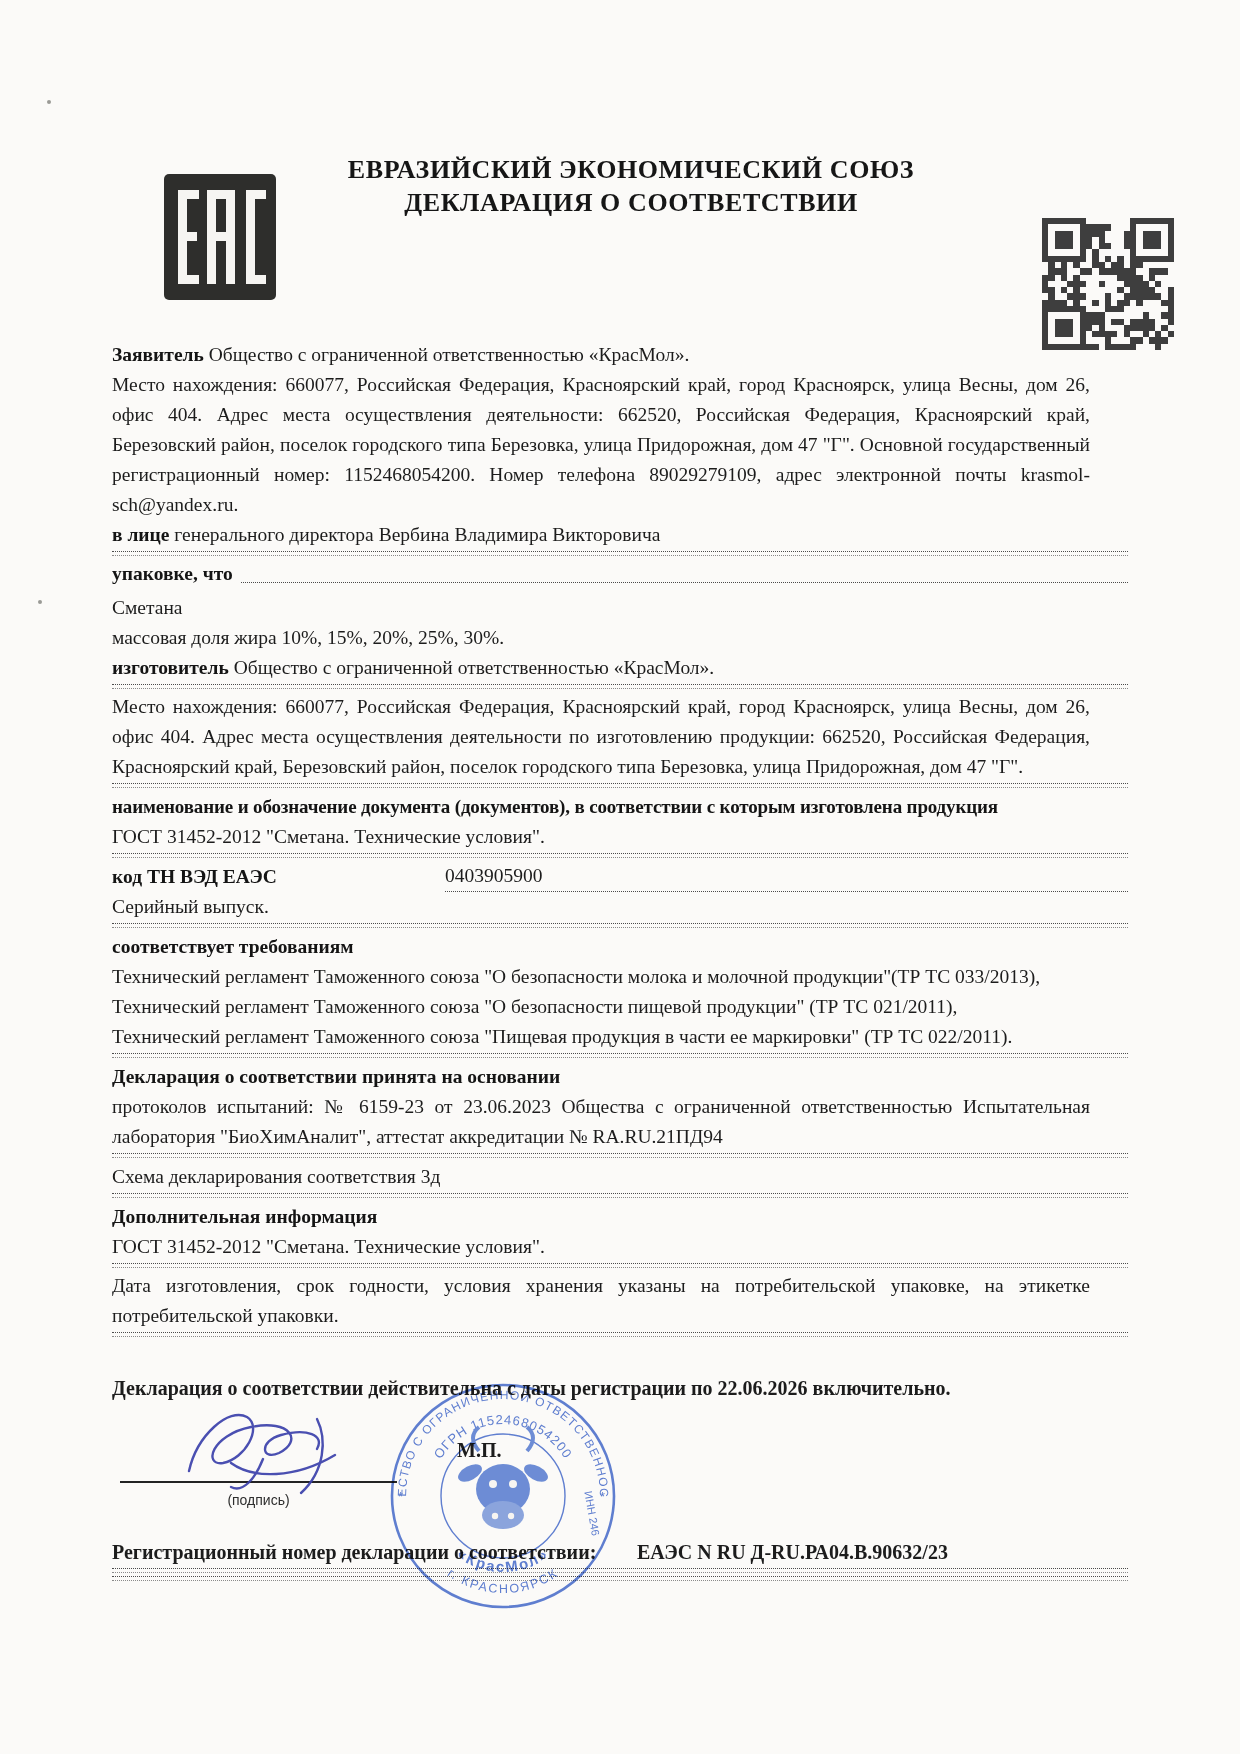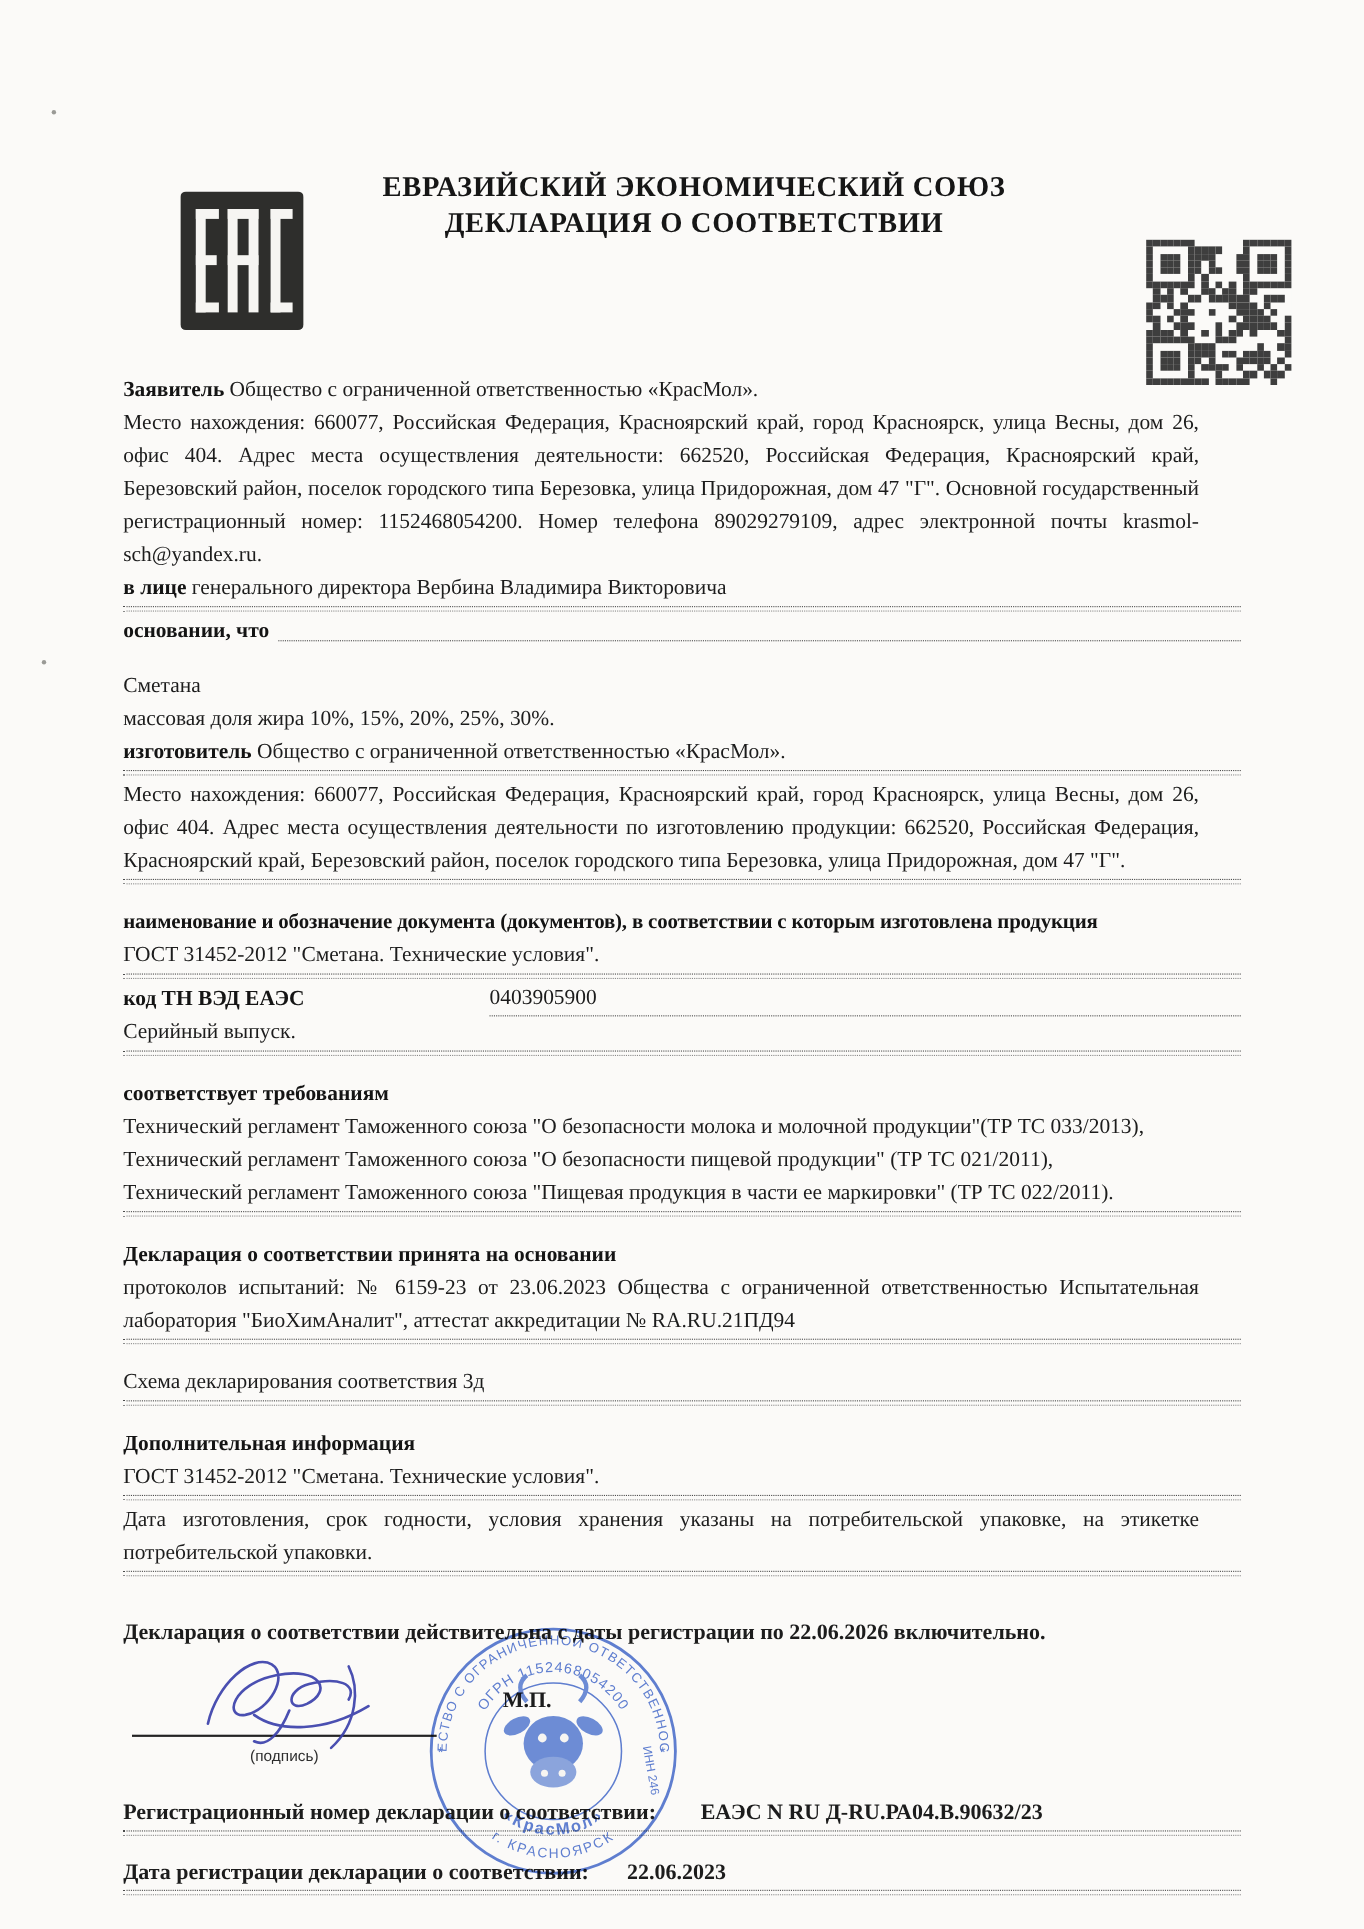--- a/index.html
+++ b/index.html
@@ -28,21 +28,21 @@
   .bd{font-size:19.5px;line-height:30px;}
   p{margin:0;}
   .just{text-align:justify;}
   b,.b{font-weight:700;color:#141414;}
   .rl{height:3px;border-top:1px dotted #4b4b4b;border-bottom:1px dotted #8a8a8a;
       margin:1px -38px 3px 0;}
   .row{display:flex;align-items:flex-end;}
   .fill{flex:1;border-bottom:1px dotted #4b4b4b;margin:0 -38px 6px 8px;height:1px;}
   .code-col{width:333px;flex:0 0 333px;}
   .uline{border-bottom:1px dotted #4b4b4b;}
-  .mt4{margin-top:20px;}
+  .mt4{margin-top:4px;}
   .one-line{font-size:19px;letter-spacing:-.15px;white-space:nowrap;}
 
   
   .validity{margin-top:36px;font-weight:700;font-size:20px;}
   .sign-area{position:relative;height:108px;margin-top:8px;}
   .sig-line{position:absolute;left:8px;top:70px;width:277px;border-bottom:2px solid #232323;}
   .sig-caption{position:absolute;left:8px;top:74px;width:277px;text-align:center;
       font-family:"Liberation Sans","DejaVu Sans",sans-serif;font-size:14px;color:#2e2e2e;}
   .mp{position:absolute;left:345px;top:24px;font-weight:700;font-size:20px;}
   .fio-wrap{position:absolute;left:418px;top:10px;width:562px;}
@@ -540,21 +540,21 @@
 
     <div class="bd">
 
       <p><b>Заявитель</b> <span>Общество с ограниченной ответственностью «КрасМол».</span></p>
       <p class="just">Место нахождения: 660077, Российская Федерация, Красноярский край, город Красноярск, улица Весны, дом 26, офис 404. Адрес места осуществления деятельности: 662520, Российская Федерация, Красноярский край, Березовский район, поселок городского типа Березовка, улица Придорожная, дом 47 "Г". Основной государственный регистрационный номер: 1152468054200. Номер телефона 89029279109, адрес электронной почты krasmol-sch@yandex.ru.</p>
 
       <p><b>в лице</b> <span>генерального директора Вербина Владимира Викторовича</span></p>
       <div class="rl"></div>
 
       <div class="row">
-        <b>основании, что</b>
+        <b>упаковке, что</b>
         <span class="fill"></span>
       </div>
 
       <p class="mt4">Сметана</p>
       <p>массовая доля жира 10%, 15%, 20%, 25%, 30%.</p>
 
       <p><b>изготовитель</b> <span>Общество с ограниченной ответственностью «КрасМол».</span></p>
       <div class="rl"></div>
 
       <p class="just">Место нахождения: 660077, Российская Федерация, Красноярский край, город Красноярск, улица Весны, дом 26, офис 404. Адрес места осуществления деятельности по изготовлению продукции: 662520, Российская Федерация, Красноярский край, Березовский район, поселок городского типа Березовка, улица Придорожная, дом 47 "Г".</p>
@@ -644,21 +644,17 @@
           </g>
         </svg>
       </div>
 
       <div class="regrow">
         <span class="lab">Регистрационный номер декларации о соответствии:</span>
         <span class="val">ЕАЭС N RU Д-RU.РА04.В.90632/23</span>
       </div>
       <div class="rl"></div>
 
-      <div class="regrow daterow">
-        <span class="lab">Дата регистрации декларации о соответствии:</span>
-        <span class="val">22.06.2023</span>
-      </div>
       <div class="rl"></div>
 
     </div>
   </div>
 </div>
 
 </body></html>

